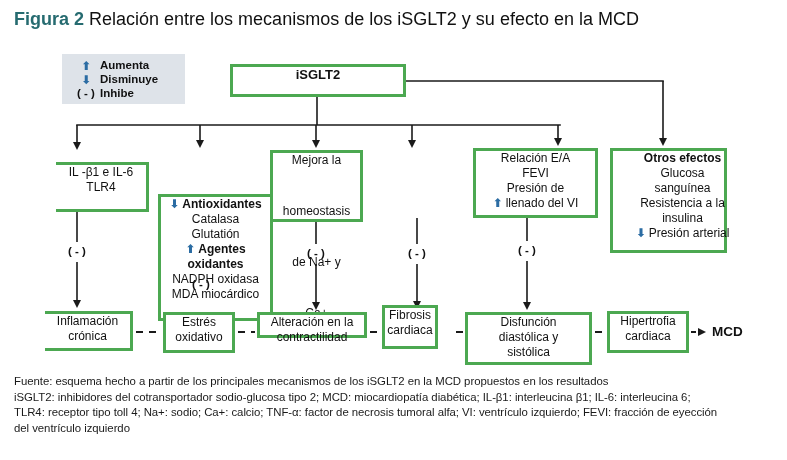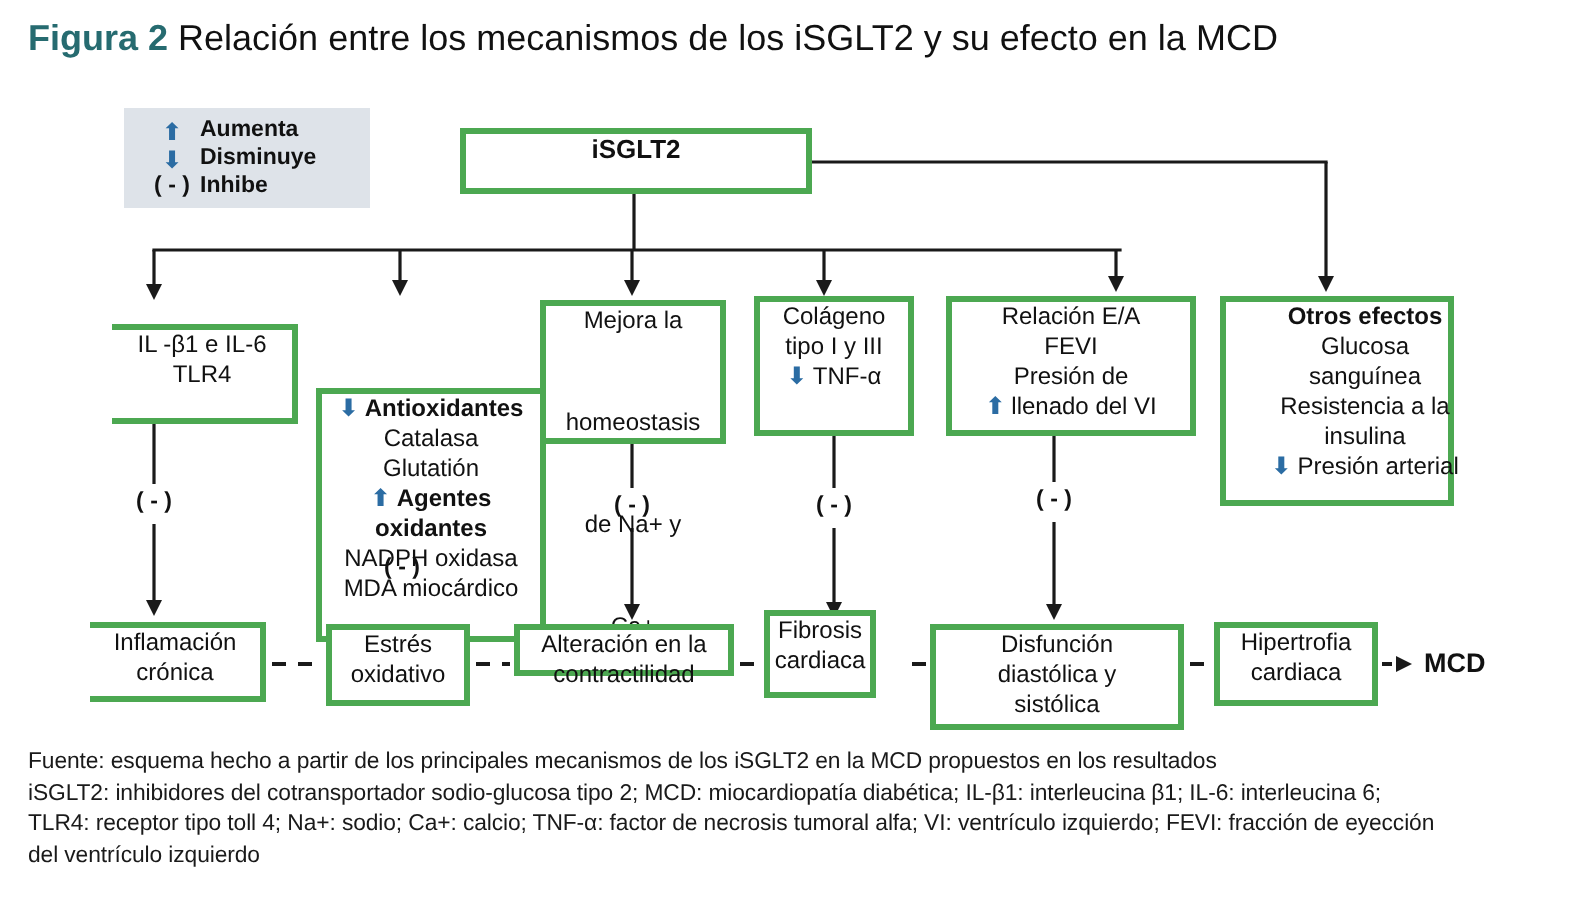--- a/index.html
+++ b/index.html
@@ -121,25 +121,20 @@
     <div class="bl">MDA miocárdico</div>
   </div>
 
   <div class="box" style="left:270px;top:150px;width:93px;height:72px;gap:36px;">
     <div class="bl">Mejora la</div>
     <div class="bl">homeostasis</div>
     <div class="bl">de Na+ y</div>
     <div class="bl">Ca+</div>
   </div>
 
-  <div class="box" style="left:377px;top:148px;width:80px;height:70px;">
-    <div class="bl">Colágeno</div>
-    <div class="bl">tipo I y III</div>
-    <div class="bl"><span class="barrow">⬇</span><span>TNF-α</span></div>
-  </div>
 
   <div class="box" style="left:473px;top:148px;width:125px;height:70px;">
     <div class="bl">Relación E/A</div>
     <div class="bl">FEVI</div>
     <div class="bl">Presión de</div>
     <div class="bl"><span class="barrow">⬆</span><span>llenado del VI</span></div>
   </div>
 
   <div class="box" style="left:610px;top:148px;width:117px;height:105px;padding-left:28px;">
     <div class="bl b">Otros efectos</div>

